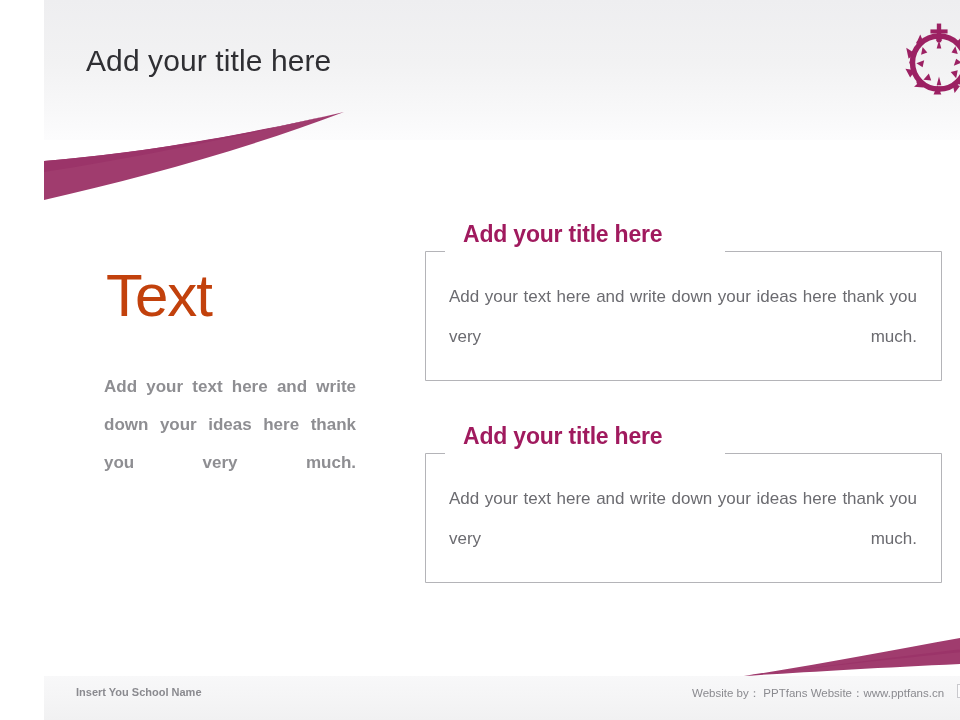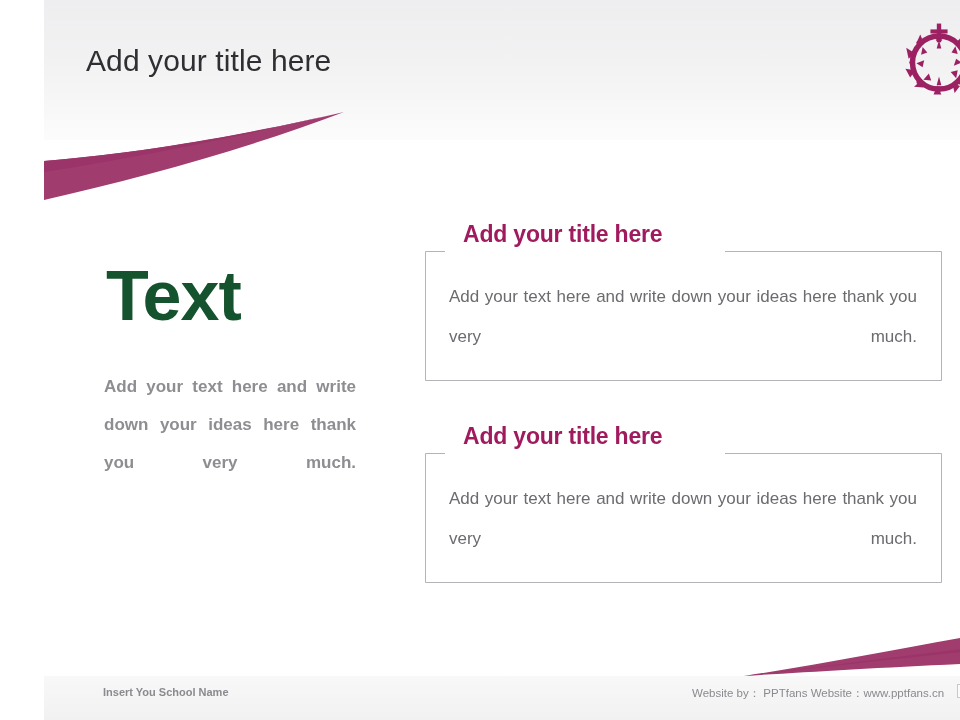--- a/index.html
+++ b/index.html
@@ -53,24 +53,24 @@
   }
 
   
   #left-col {
     position: absolute;
     left: 60px; top: 248px;
     width: 262px;
   }
 
   #big-text {
-    font-size: 70px;
+    font-size: 60px;
     line-height: 96px;
-    font-weight: 700;
-    color: #14532d;
+    font-weight: 400;
+    color: #c2410c;
     letter-spacing: -1px;
     margin-left: 2px;
   }
 
   #left-paragraph {
     margin-top: 24px;
     width: 252px;
     font-size: 17px;
     line-height: 38px;
     font-weight: 700;
@@ -139,21 +139,21 @@
 
   #footer-band {
     position: absolute;
     left: 0; top: 676px;
     width: 960px; height: 44px;
     background: linear-gradient(180deg, #f8f8f9 0%, #f4f4f5 60%, #f1f1f2 100%);
   }
 
   #footer-left {
     position: absolute;
-    left: 59px; top: 686px;
+    left: 32px; top: 686px;
     font-size: 11px;
     font-weight: 700;
     color: #8a8a8f;
     white-space: nowrap;
   }
 
   #footer-right {
     position: absolute;
     left: 648px; top: 686px;
     font-size: 11.5px;

